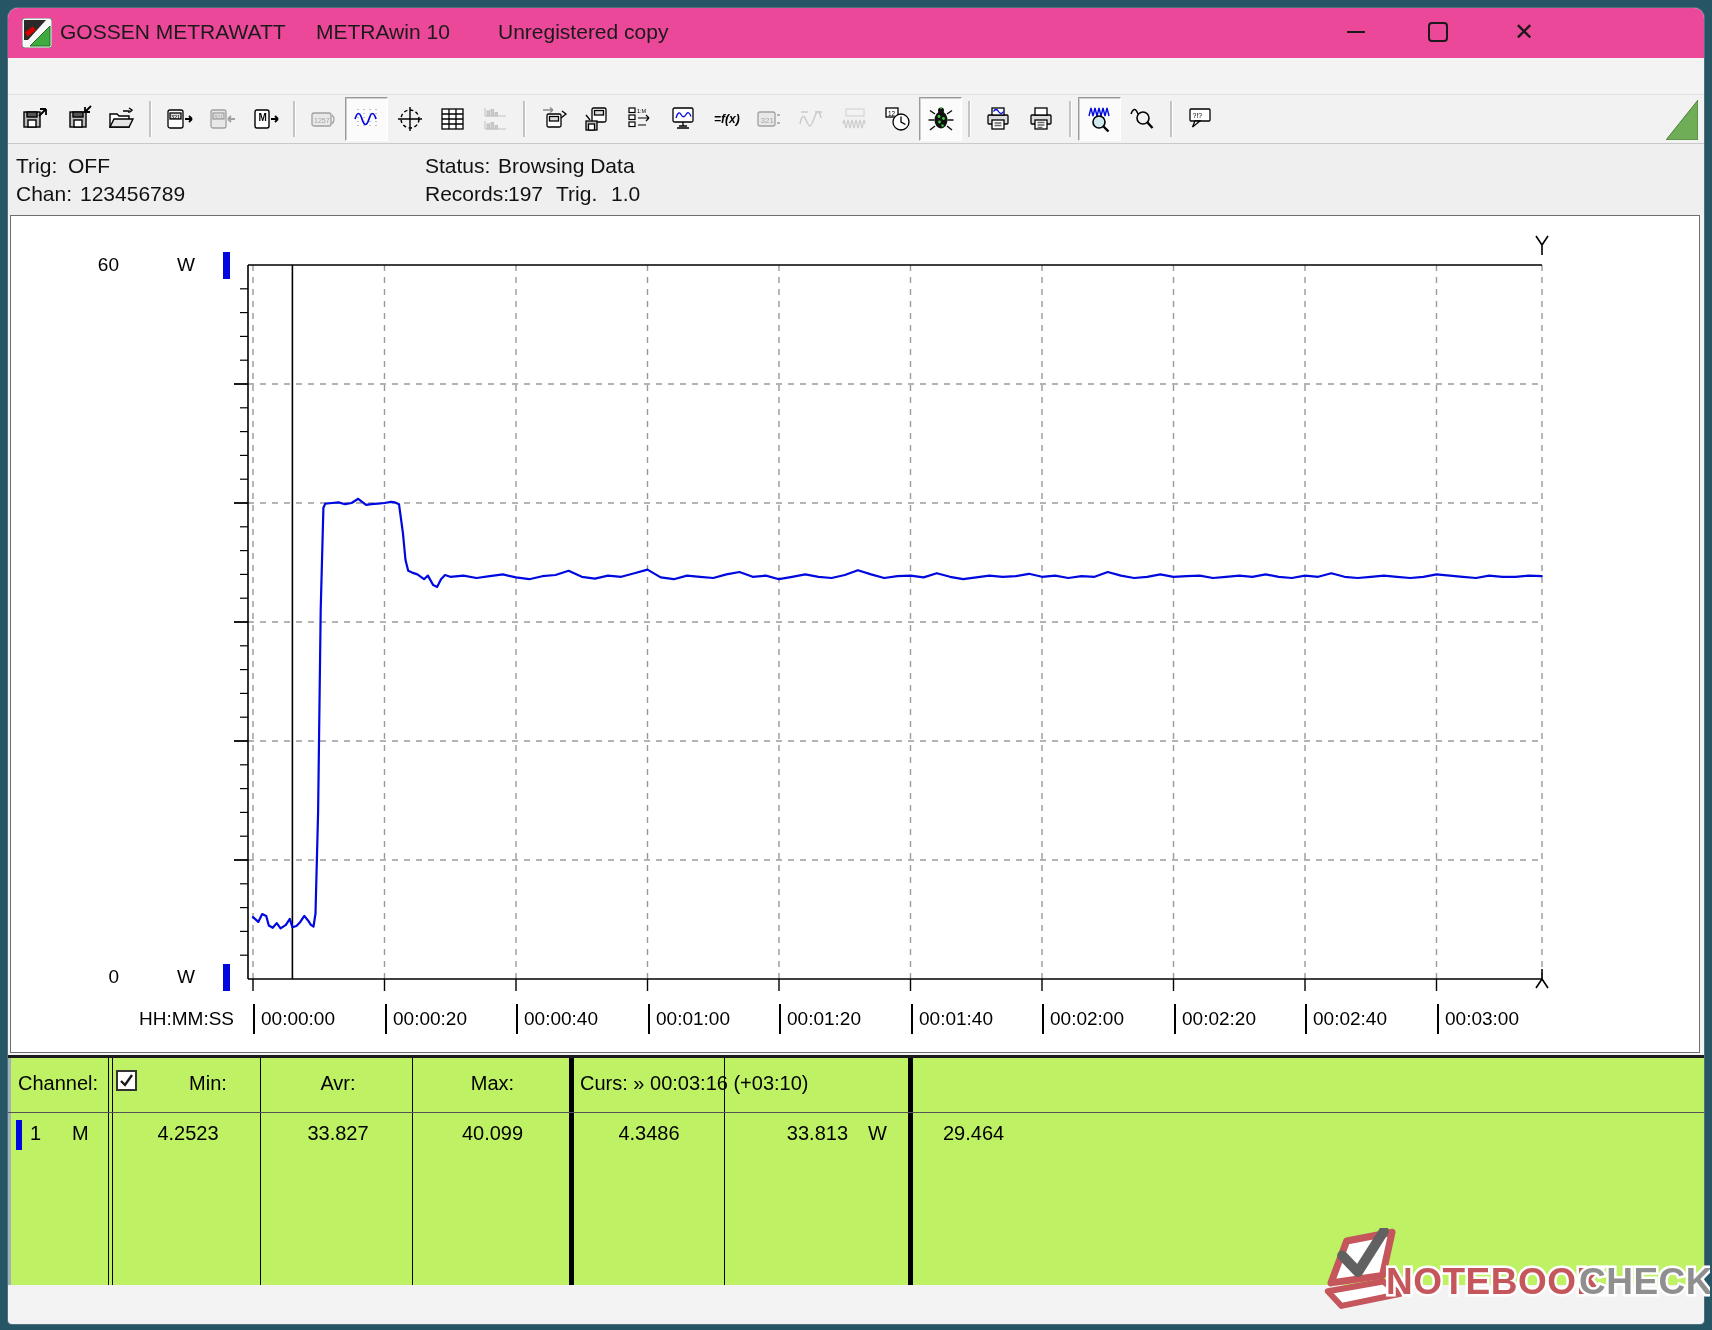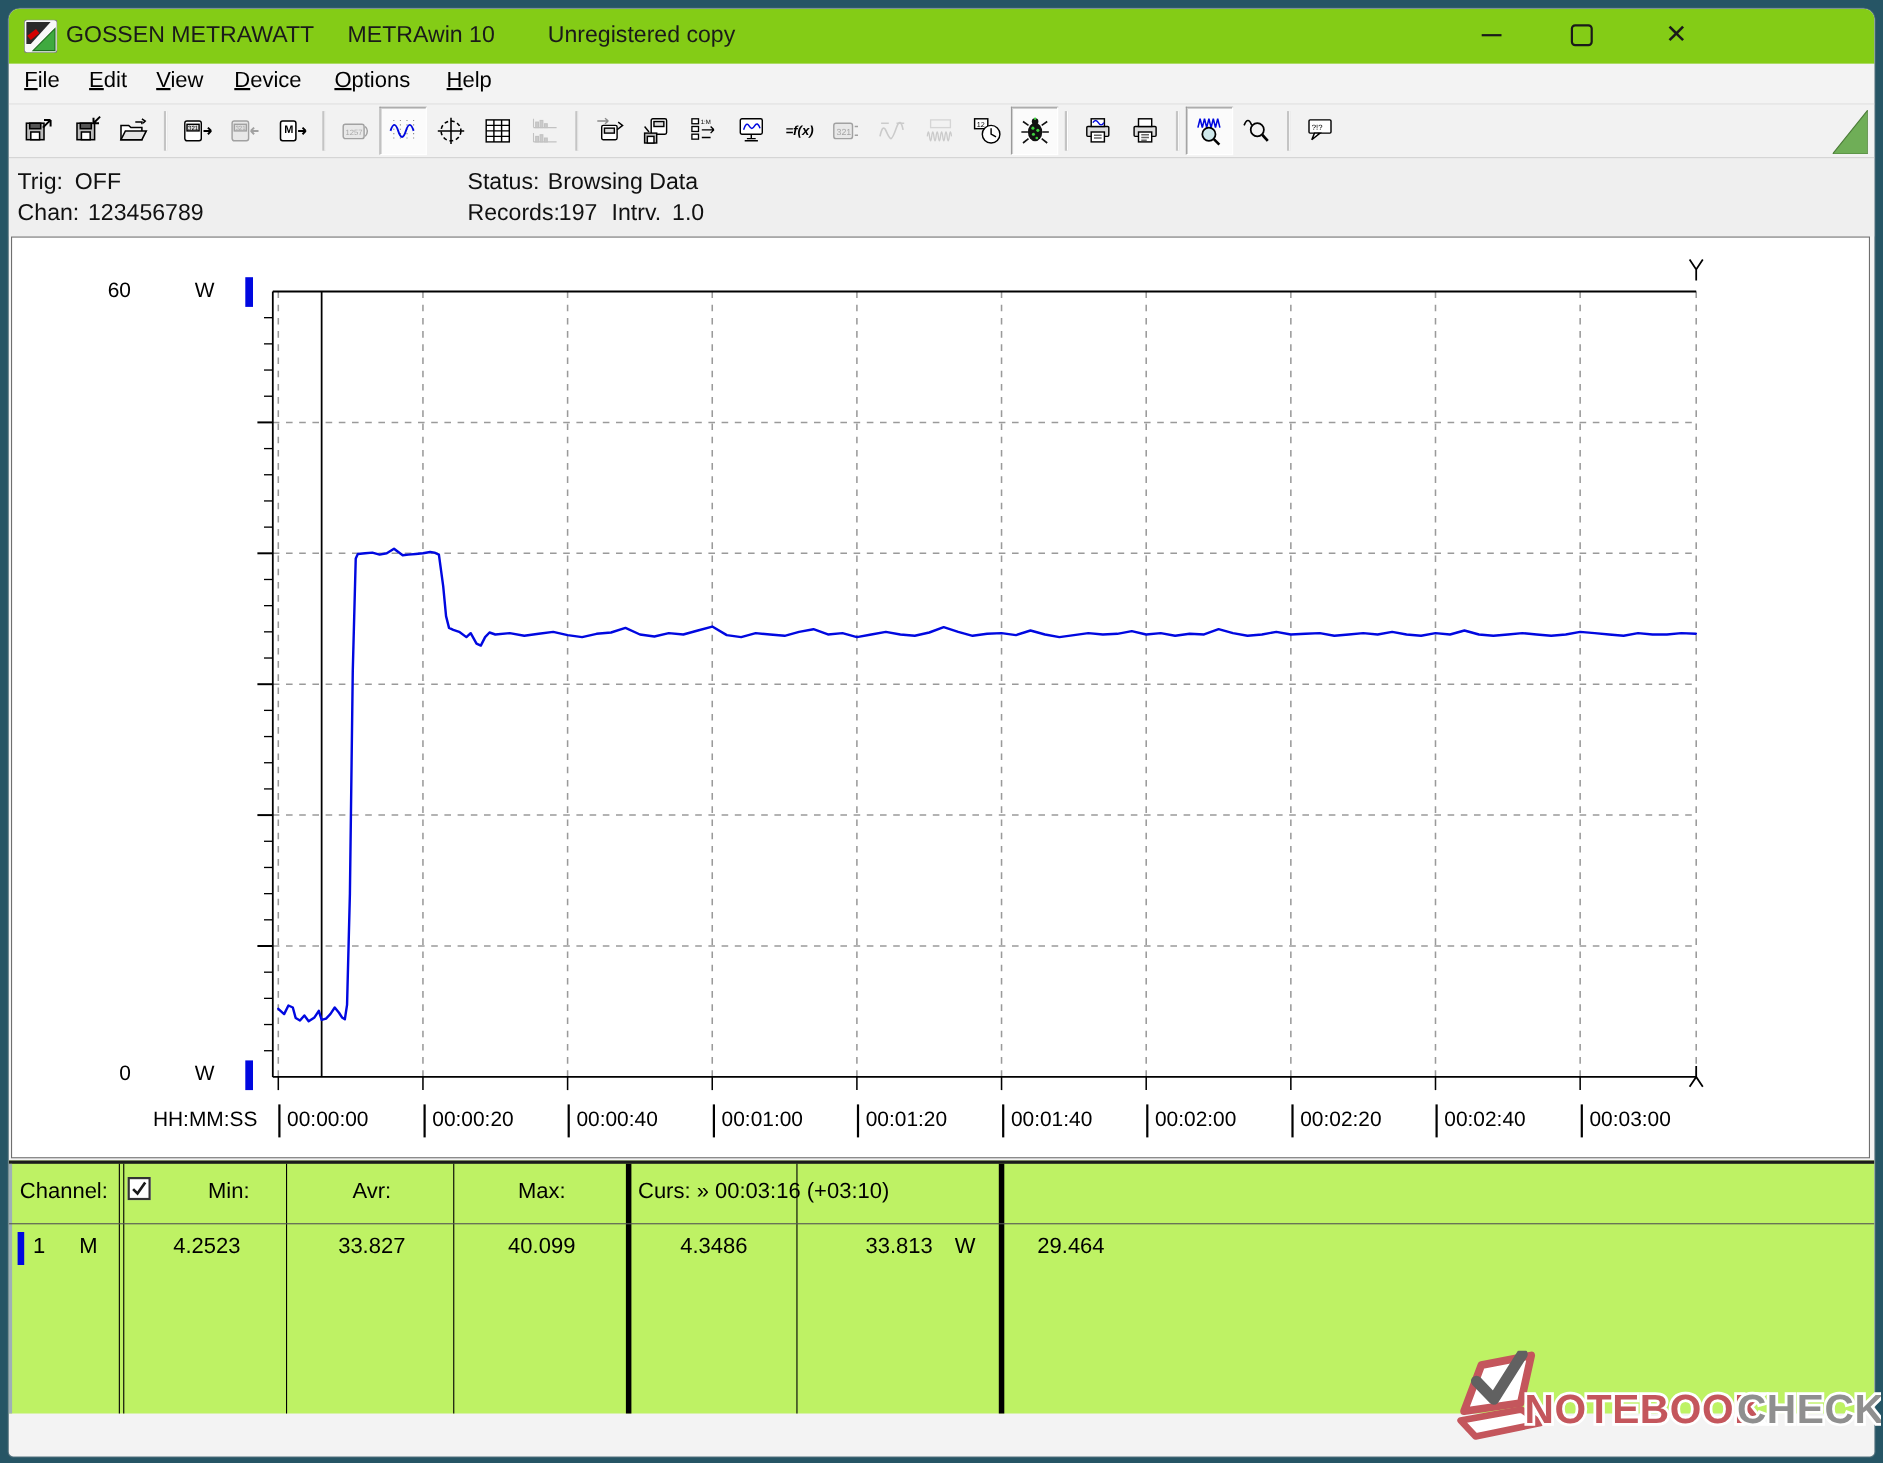--- a/index.html
+++ b/index.html
@@ -1,19 +1,19 @@
 <!DOCTYPE html>
 <html><head>
 <meta charset="utf-8">
 <style>
   html,body{margin:0;padding:0;}
   body{width:1712px;height:1330px;background:#265565;font-family:"Liberation Sans","DejaVu Sans",sans-serif;position:relative;overflow:hidden;}
   .window{position:absolute;left:8px;top:8px;width:1696px;height:1316px;background:#f3f3f3;border-radius:10px 10px 4px 4px;overflow:hidden;box-shadow:0 0 0 1px #52707c;}
   
-  .titlebar{position:absolute;left:0;top:0;width:100%;height:50px;background:#84cc16;}
+  .titlebar{position:absolute;left:0;top:0;width:100%;height:50px;background:#ec4899;}
   .appicon{position:absolute;left:14px;top:10px;width:30px;height:30px;}
   .t-text{position:absolute;top:12px;font-size:21px;color:#1a1a1a;white-space:nowrap;}
   .t-brand{left:52px;}
   .t-app{left:308px;}
   .t-unreg{left:490px;}
   .winctl{position:absolute;top:6px;width:46px;height:36px;display:flex;align-items:center;justify-content:center;}
   .wc-min{left:1325px;}
   .wc-max{left:1407px;}
   .wc-close{left:1493px;}
   .glyph-min{width:18px;height:0;border-top:2px solid #1a1a1a;}
@@ -77,28 +77,20 @@
         <span class="glyph-min"></span>
       </div>
     <div class="winctl wc-max">
         <span class="glyph-max"></span>
       </div>
     <div class="winctl wc-close">
         <span class="glyph-close">✕</span>
       </div>
   </div>
 
-  <div class="menubar">
-    <span class="menu-item" style="left:14px"><u>F</u>ile</span>
-    <span class="menu-item" style="left:73px"><u>E</u>dit</span>
-    <span class="menu-item" style="left:134px"><u>V</u>iew</span>
-    <span class="menu-item" style="left:205px"><u>D</u>evice</span>
-    <span class="menu-item" style="left:296px"><u>O</u>ptions</span>
-    <span class="menu-item" style="left:398px"><u>H</u>elp</span>
-  </div>
 
   <div class="toolbar" id="toolbar">
     <div class="tb-btn">
         <span class="tb-icon">
           <svg viewBox="0 0 28 28">
             <g stroke="#000" fill="none" stroke-width="1.4">
               <rect x="2" y="7" width="16" height="15" fill="#bdbdbd"></rect>
               <rect x="5" y="7" width="10" height="5" fill="#555"></rect>
               <rect x="6" y="15" width="8" height="7" fill="#fff"></rect>
               <path d="M18 4h6m0 0v6m0-6l-7 7" stroke-width="1.8"></path>
@@ -413,21 +405,21 @@
 
   <div class="infobar">
     <span class="inf" style="left:8px;top:10px">Trig:</span>
     <span class="inf" style="left:60px;top:10px">OFF</span>
     <span class="inf" style="left:8px;top:38px">Chan:</span>
     <span class="inf" style="left:72px;top:38px">123456789</span>
     <span class="inf" style="left:417px;top:10px">Status:</span>
     <span class="inf" style="left:490px;top:10px">Browsing Data</span>
     <span class="inf" style="left:417px;top:38px">Records:</span>
     <span class="inf" style="left:500px;top:38px">197</span>
-    <span class="inf" style="left:548px;top:38px">Intrv.</span>
+    <span class="inf" style="left:548px;top:38px">Trig.</span>
     <span class="inf" style="left:603px;top:38px">1.0</span>
   </div>
 
   <div class="chartpanel">
     <svg class="plot" id="chart-svg" width="1686" height="834">
         <line x1="242.0" y1="49" x2="242.0" y2="763" stroke="#9a9a9a" stroke-width="1.4" stroke-dasharray="6 6"></line>
         <line x1="373.5" y1="49" x2="373.5" y2="763" stroke="#9a9a9a" stroke-width="1.4" stroke-dasharray="6 6"></line>
         <line x1="505.0" y1="49" x2="505.0" y2="763" stroke="#9a9a9a" stroke-width="1.4" stroke-dasharray="6 6"></line>
         <line x1="636.5" y1="49" x2="636.5" y2="763" stroke="#9a9a9a" stroke-width="1.4" stroke-dasharray="6 6"></line>
         <line x1="768.0" y1="49" x2="768.0" y2="763" stroke="#9a9a9a" stroke-width="1.4" stroke-dasharray="6 6"></line>

